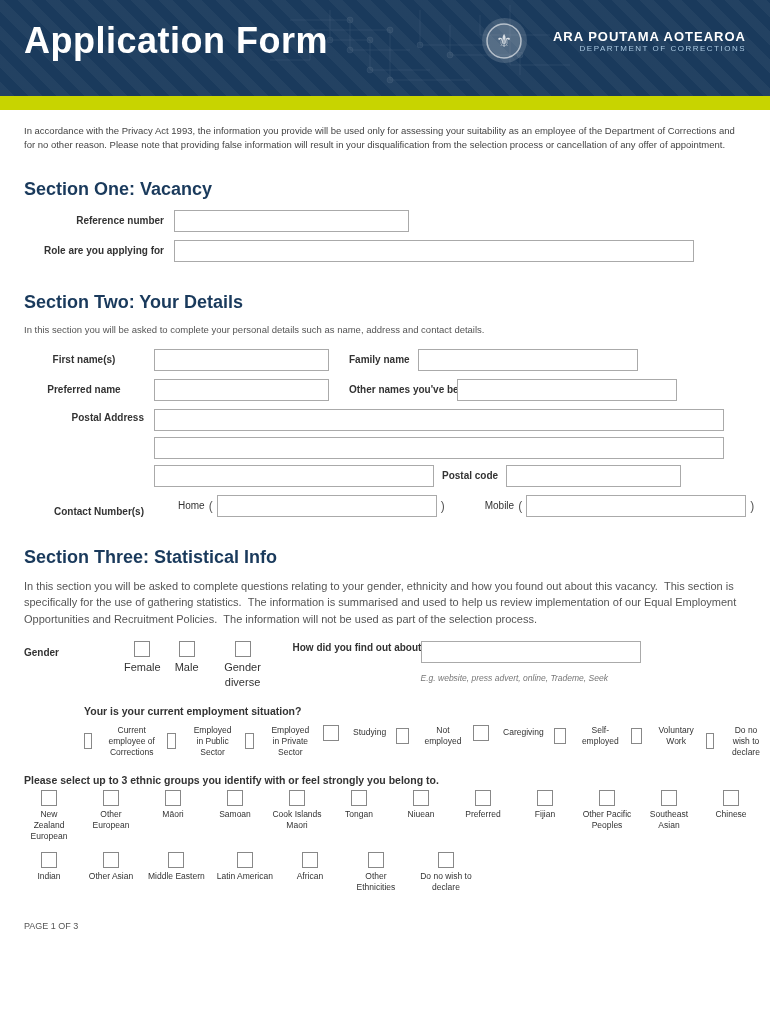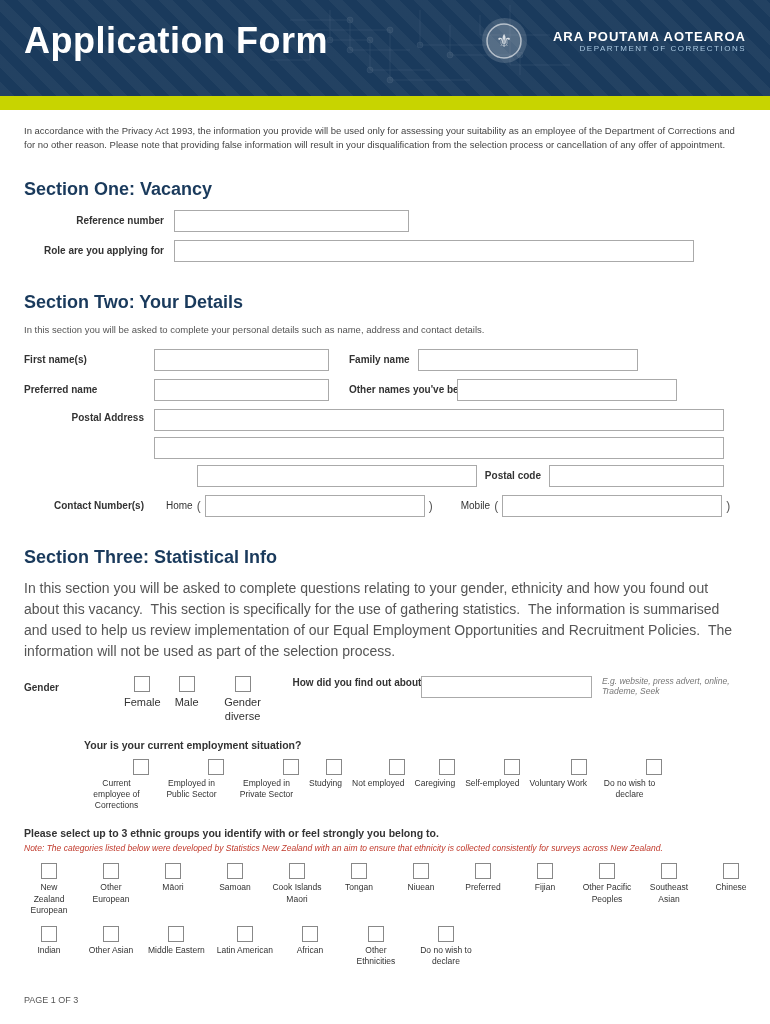--- a/index.html
+++ b/index.html
@@ -140,21 +140,21 @@
     .vacancy-input-mid { width: 235px; }
     .details-row {
       display: flex;
       align-items: center;
       gap: 0;
     }
     .detail-label {
       font-size: 10px;
       font-weight: bold;
       width: 130px;
-      text-align: left;
+      text-align: center;
       padding-right: 10px;
       flex-shrink: 0;
     }
     .detail-input {
       border: 1px solid #aaa;
       height: 22px;
       background: #fff;
       font-size: 10px;
       padding: 2px 4px;
     }
@@ -171,21 +171,20 @@
       height: 22px;
       background: #fff;
       font-size: 10px;
       padding: 2px 4px;
       width: 570px;
     }
     .addr-bottom-row {
       display: flex;
       align-items: center;
       gap: 8px;
-      justify-content: flex-end;
     }
     .addr-input-short {
       border: 1px solid #aaa;
       height: 22px;
       background: #fff;
       font-size: 10px;
       padding: 2px 4px;
       width: 280px;
     }
     .postal-label {
@@ -198,22 +197,22 @@
       height: 22px;
       background: #fff;
       font-size: 10px;
       padding: 2px 4px;
       width: 175px;
     }
 
     
     .contact-row {
       display: flex;
-      align-items: center;
-      gap: 12px;
+      align-items: flex-end;
+      gap: 24px;
       margin-bottom: 8px;
     }
     .contact-label {
       font-size: 10px;
       font-weight: bold;
       width: 130px;
       text-align: right;
       padding-right: 10px;
       flex-shrink: 0;
     }
@@ -234,21 +233,21 @@
       padding: 2px 4px;
       width: 220px;
     }
     .phone-paren {
       font-size: 12px;
       color: #555;
     }
 
     
     .stat-desc {
-      font-size: 14px;
+      font-size: 11px;
       color: #555;
       line-height: 1.5;
       margin-bottom: 14px;
     }
 
     
     .gender-block {
       display: flex;
       align-items: flex-start;
       margin-bottom: 16px;
@@ -294,21 +293,21 @@
     }
     .how-found-label {
       font-size: 10px;
       font-weight: bold;
       line-height: 1.4;
       white-space: nowrap;
       max-width: 120px;
     }
     .how-found-right {
       display: flex;
-      flex-direction: row;
+      flex-direction: column;
       gap: 10px;
     }
     .how-found-input {
       border: 1px solid #aaa;
       height: 22px;
       background: #fff;
       font-size: 10px;
       padding: 2px 4px;
       width: 220px;
     }
@@ -330,23 +329,23 @@
     }
     .employment-options {
       display: flex;
       gap: 10px;
       align-items: flex-start;
       margin-left: 60px;
       flex-wrap: nowrap;
     }
     .emp-item {
       display: flex;
-      flex-direction: column;
-      align-items: flex-end;
-      gap: 3px;
+      flex-direction: row;
+      align-items: center;
+      gap: 14px;
     }
     .emp-item-label {
       font-size: 8.5px;
       text-align: center;
       color: #333;
       max-width: 65px;
       line-height: 1.3;
     }
 
     
@@ -605,21 +604,20 @@
       </div>
       <div class="emp-item">
         <div class="checkbox-box"></div>
         <span class="emp-item-label">Do no wish to declare</span>
       </div>
     </div>
   </div>
 
   <div class="ethnicity-block">
     <div class="ethnicity-title">Please select up to 3 ethnic groups you identify with or feel strongly you belong to.</div>
-    <div class="ethnicity-note">Note: The categories listed below were developed by Statistics New Zealand with an aim to ensure that ethnicity is collected consistently for surveys across New Zealand.</div>
 
     <div class="ethnicity-row">
       <div class="eth-item">
         <div class="checkbox-box"></div>
         <span class="eth-item-label">New Zealand European</span>
       </div>
       <div class="eth-item">
         <div class="checkbox-box"></div>
         <span class="eth-item-label">Other European</span>
       </div>

